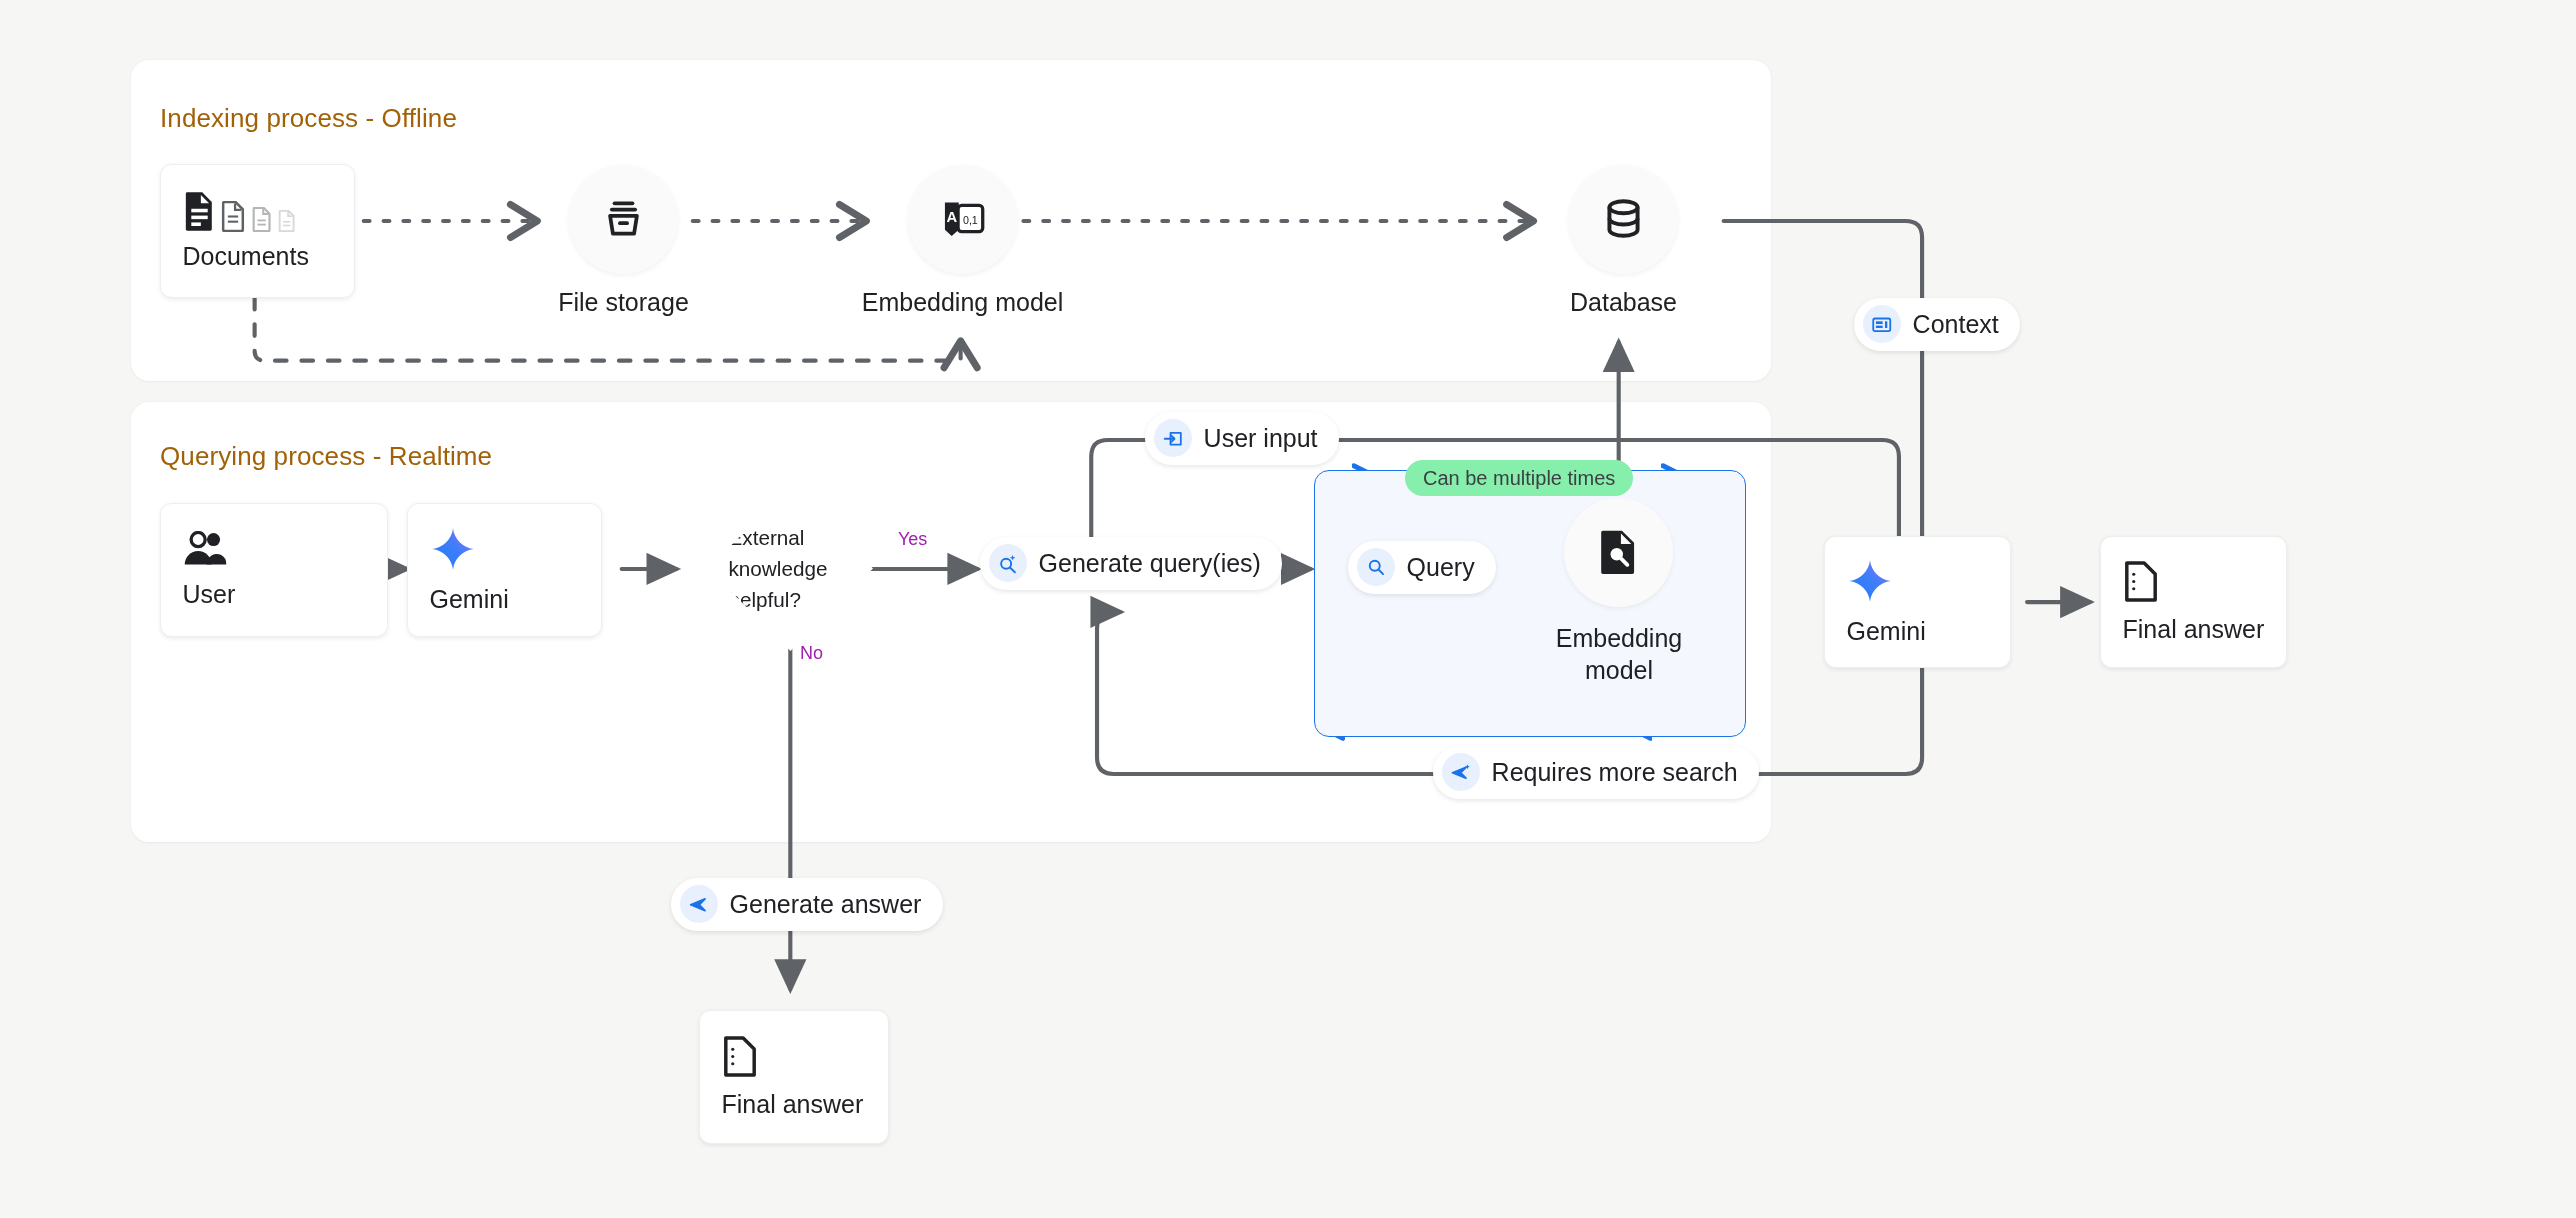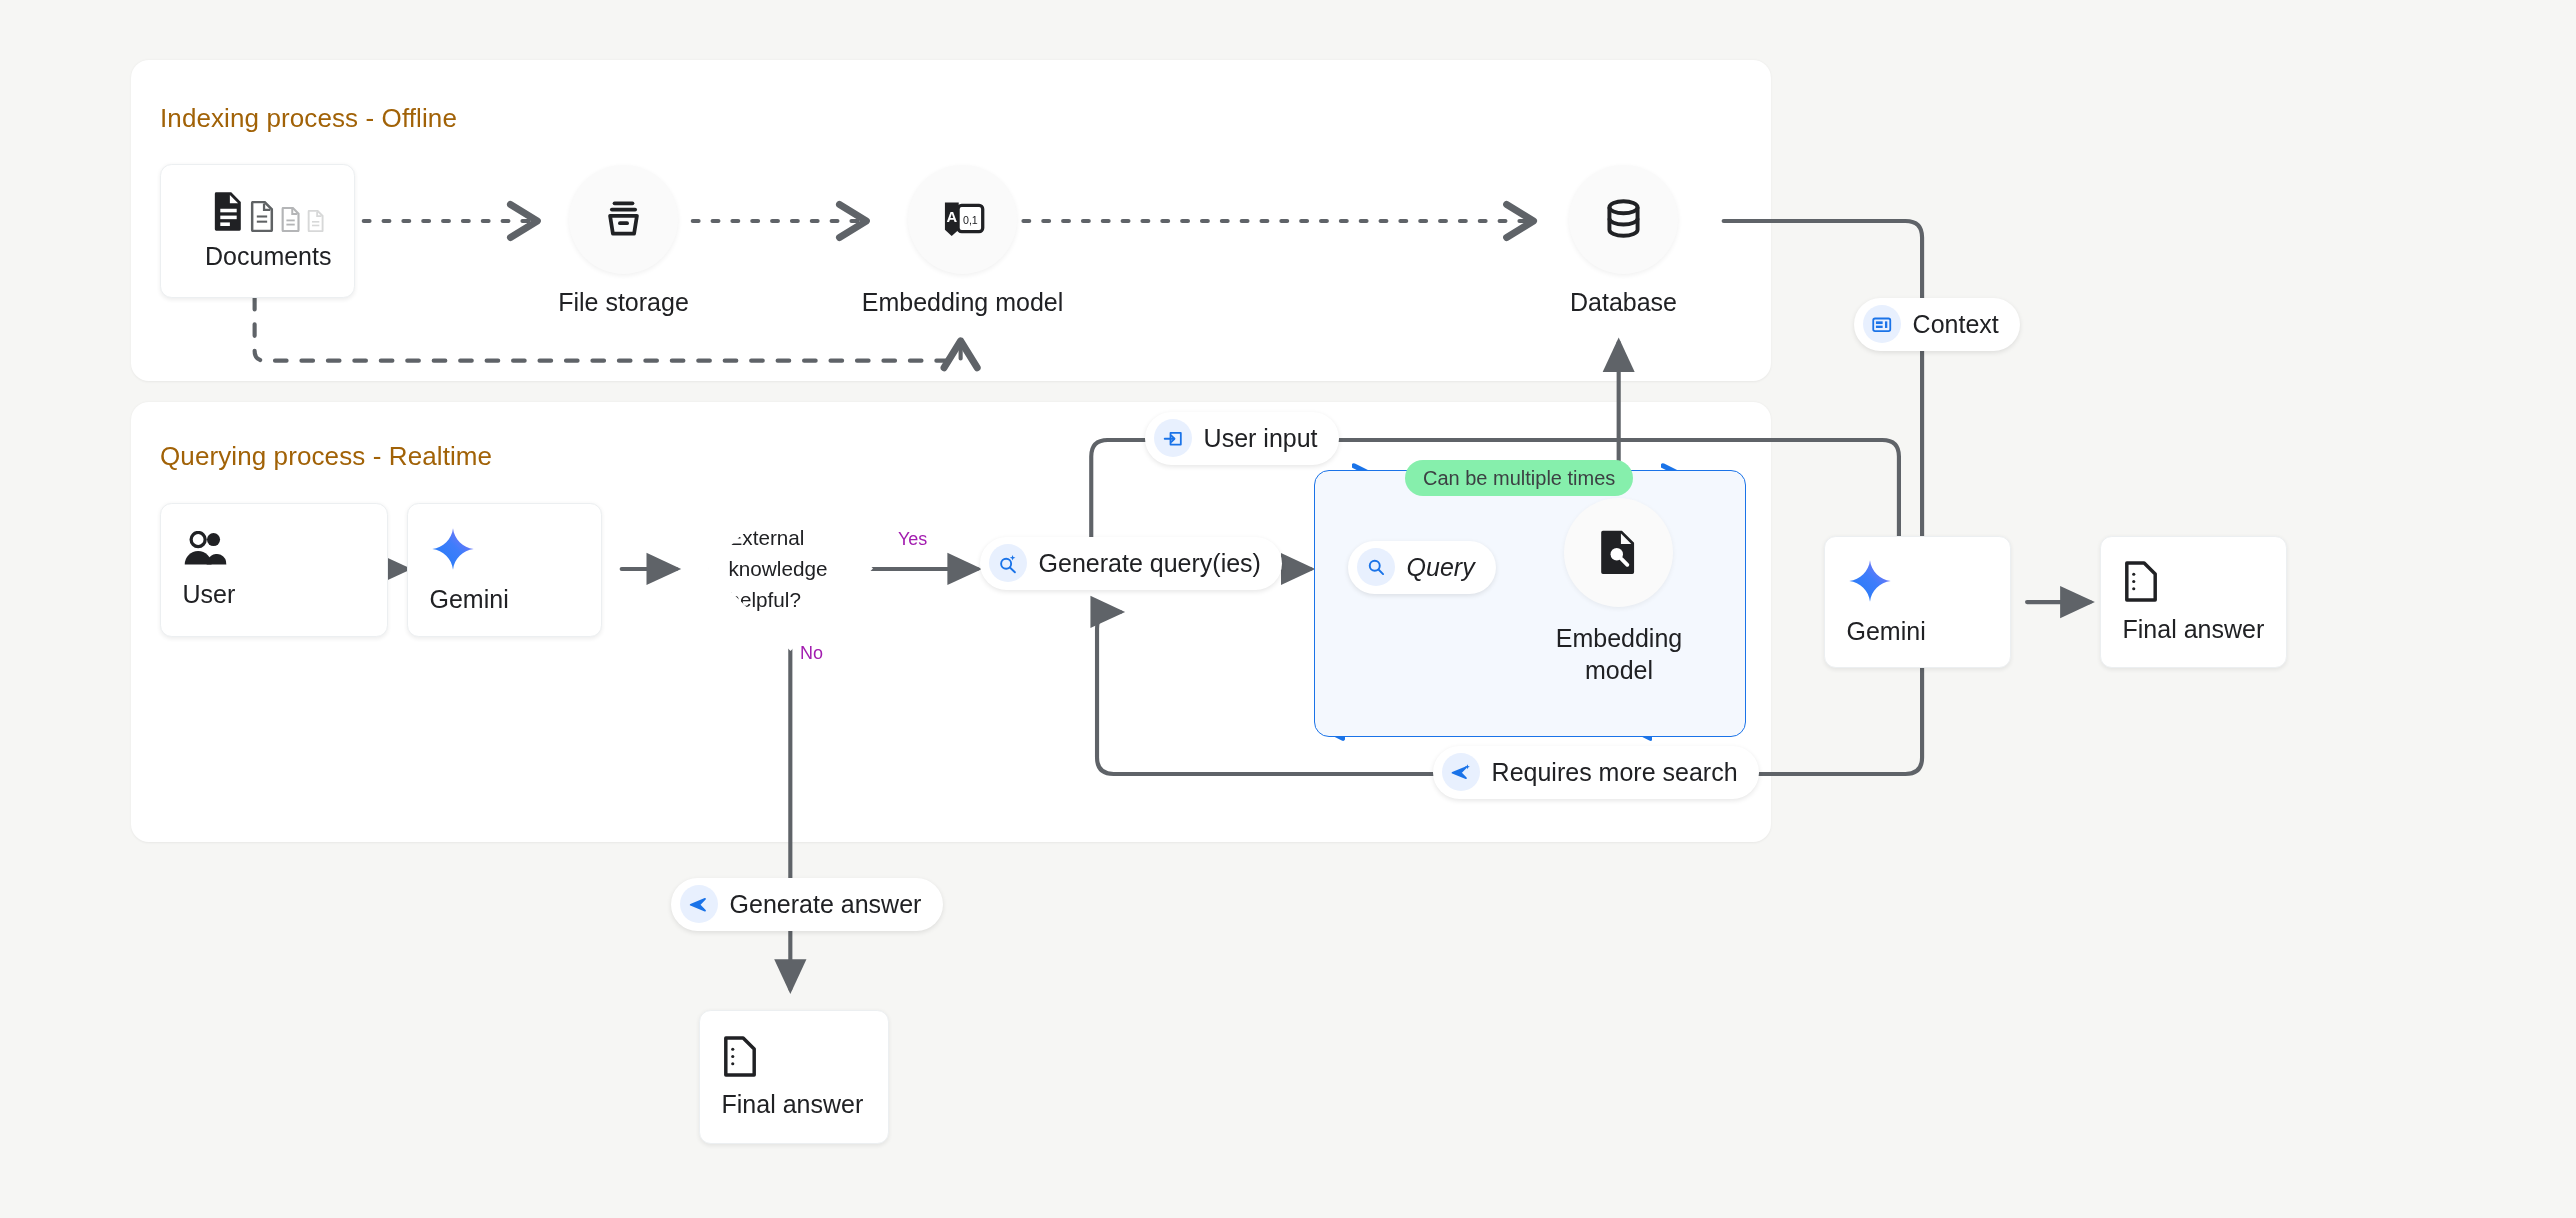--- a/index.html
+++ b/index.html
@@ -100,21 +100,21 @@
     </g>
 
     <g fill="none" stroke="#1a73e8" stroke-width="4" stroke-linecap="round">
       <path d="M1596,578 L1664,578" marker-end="url(#ahB)"></path>
       <path d="M1939,578 L2038,578" marker-end="url(#ahB)"></path>
       <path d="M2040,878 L1970,878" marker-end="url(#ahB)"></path>
       <path d="M1780,878 L1598,878" marker-end="url(#ahB)"></path>
     </g>
   </svg>
 
-  <div class="card" style="left:160px;top:164px;width:195px;height:134px;align-items:center;">
+  <div class="card" style="left:160px;top:164px;width:195px;height:134px;">
     <div style="display:flex;align-items:flex-end;gap:5.8px;">
       <svg width="33" height="41" viewBox="0 0 24 30" fill="#202124">
           <path d="M3 1h11l7 7v20a1 1 0 0 1-1 1H3a1 1 0 0 1-1-1V2a1 1 0 0 1 1-1zm10 2v6h6z" fill="#202124"></path>
           <rect x="6" y="13" width="12" height="2.6" fill="#fff"></rect>
           <rect x="6" y="18" width="12" height="2.6" fill="#fff"></rect>
           <rect x="6" y="23" width="7" height="2.6" fill="#fff"></rect>
         </svg>
       <svg width="25" height="31" viewBox="0 0 24 30" opacity=".82">
           <path d="M3 1h11l7 7v20a1 1 0 0 1-1 1H3a1 1 0 0 1-1-1V2a1 1 0 0 1 1-1z" fill="none" stroke="#3c4043" stroke-width="2.4"></path>
           <path d="M13.5 2.5v6h6" fill="none" stroke="#3c4043" stroke-width="2.2"></path>
@@ -287,21 +287,21 @@
     <span class="chip">
       <svg width="21.5" height="21.5" viewBox="0 0 24 24" fill="none" stroke="#1a73e8" stroke-width="2.1" stroke-linecap="round">
         <circle cx="10.2" cy="12" r="5.6"></circle>
         <path d="M14.4 16.2L20 21.5"></path>
         <path d="M17.4 2.2l.85 2.3 2.3.85-2.3.85-.85 2.3-.85-2.3-2.3-.85 2.3-.85z" fill="#1a73e8" stroke="none"></path>
       </svg>
     </span>
     <span>Generate query(ies)</span>
   </div>
 
-  <div class="pill" style="left:1348px;top:541px;font-style:italic;">
+  <div class="pill" style="left:1348px;top:541px;">
     <span class="chip">
       <svg width="20" height="20" viewBox="0 0 24 24" fill="none" stroke="#1a73e8" stroke-width="2.3" stroke-linecap="round">
         <circle cx="10.5" cy="10.5" r="6"></circle>
           <path d="M15 15l5.5 5.5"></path>
       </svg>
     </span>
     <span>Query</span>
   </div>
 
   <div class="pill plain" style="left:1405px;top:460px;">

